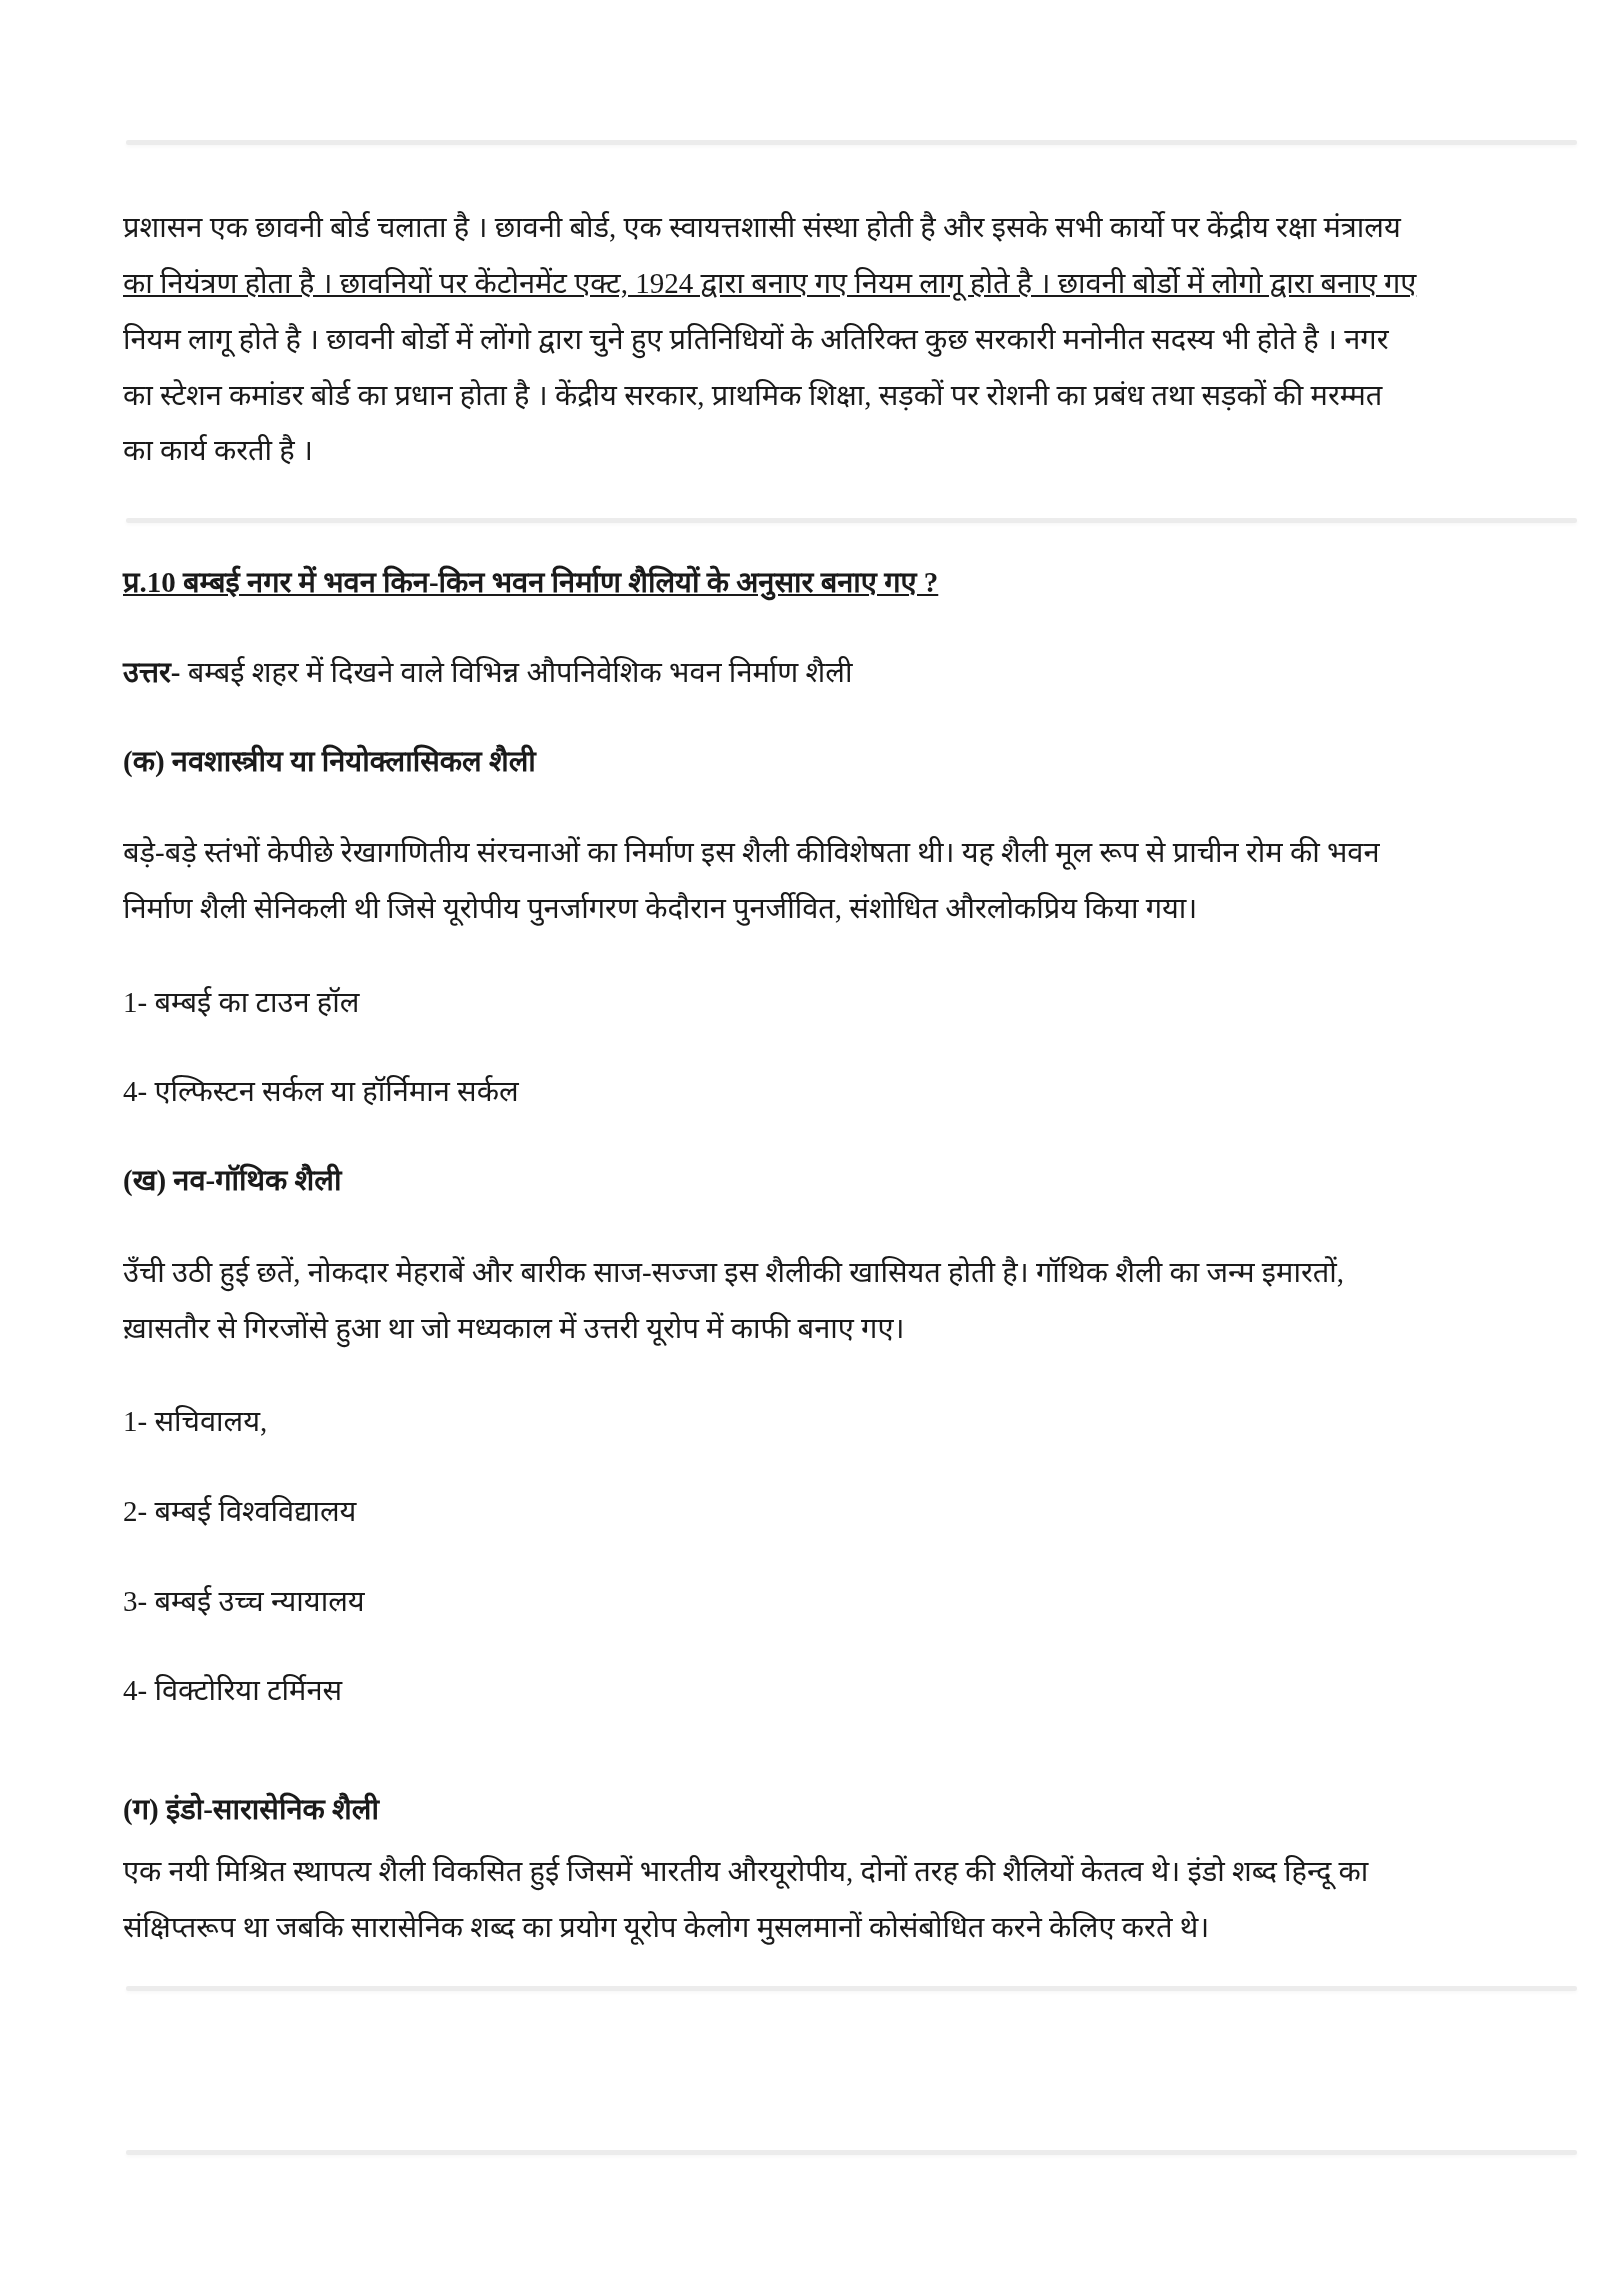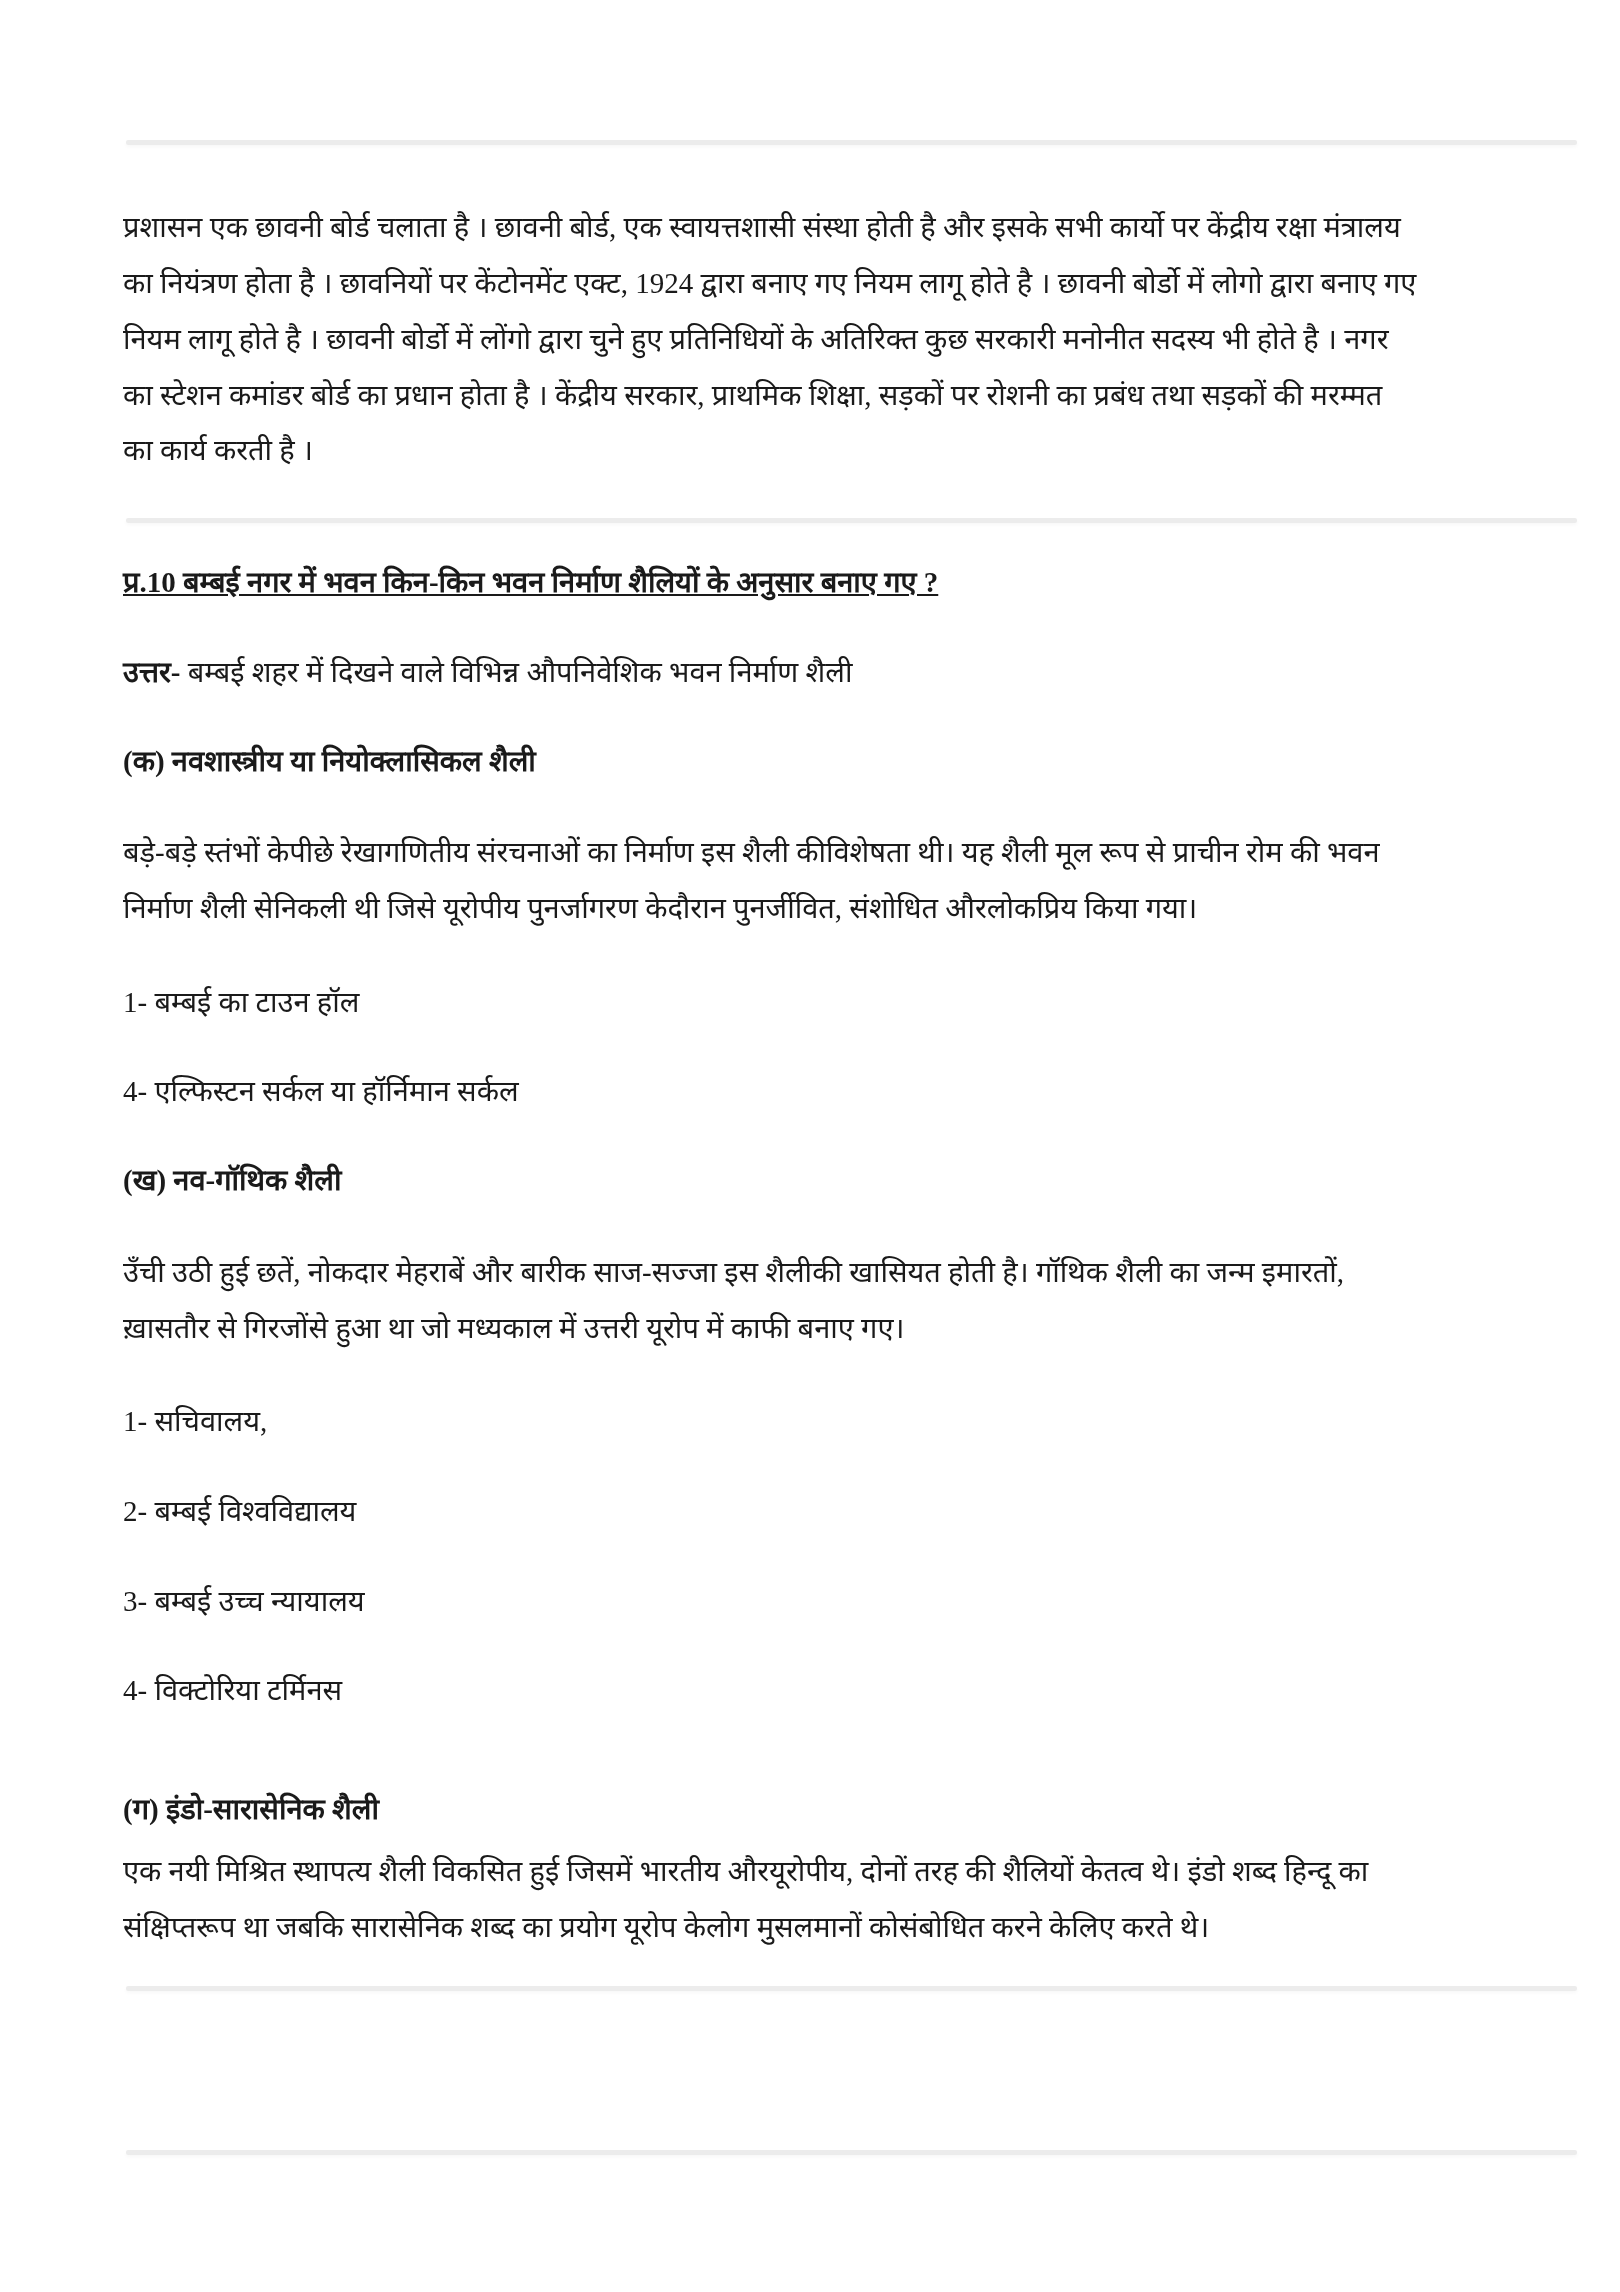--- a/index.html
+++ b/index.html
@@ -52,21 +52,21 @@
   </style>
 </head>
 <body>
 
 <div class="page">
 
   <div class="sep" style="top:140px;"></div>
 
   <div class="block" style="top:208px;">
     <p class="line" style="position:absolute; top:0;">प्रशासन एक छावनी बोर्ड चलाता है । छावनी बोर्ड, एक स्वायत्तशासी संस्था होती है और इसके सभी कार्यो पर केंद्रीय रक्षा मंत्रालय</p>
-    <p class="line" style="position:absolute; top:56px;">का नियंत्रण होता है । छावनियों पर केंटोनमेंट एक्ट, 1924 द्वारा बनाए गए नियम लागू होते है । छावनी बोर्डो में लोगो द्वारा बनाए गए</p>
+    <p class="line" style="position:absolute; top:56px;text-decoration:underline;">का नियंत्रण होता है । छावनियों पर केंटोनमेंट एक्ट, 1924 द्वारा बनाए गए नियम लागू होते है । छावनी बोर्डो में लोगो द्वारा बनाए गए</p>
     <p class="line" style="position:absolute; top:112px;">नियम लागू होते है । छावनी बोर्डो में लोंगो द्वारा चुने हुए प्रतिनिधियों के अतिरिक्त कुछ सरकारी मनोनीत सदस्य भी होते है । नगर</p>
     <p class="line" style="position:absolute; top:168px;">का स्टेशन कमांडर बोर्ड का प्रधान होता है । केंद्रीय सरकार, प्राथमिक शिक्षा, सड़कों पर रोशनी का प्रबंध तथा सड़कों की मरम्मत</p>
     <p class="line" style="position:absolute; top:223px;">का कार्य करती है ।</p>
   </div>
 
   <div class="sep" style="top:518px;"></div>
 
   <div class="block" style="top:563px;text-decoration:underline;">
     <p class="line bold">प्र.10 बम्बई नगर में भवन किन-किन भवन निर्माण शैलियों के अनुसार बनाए गए ?</p>
   </div>

